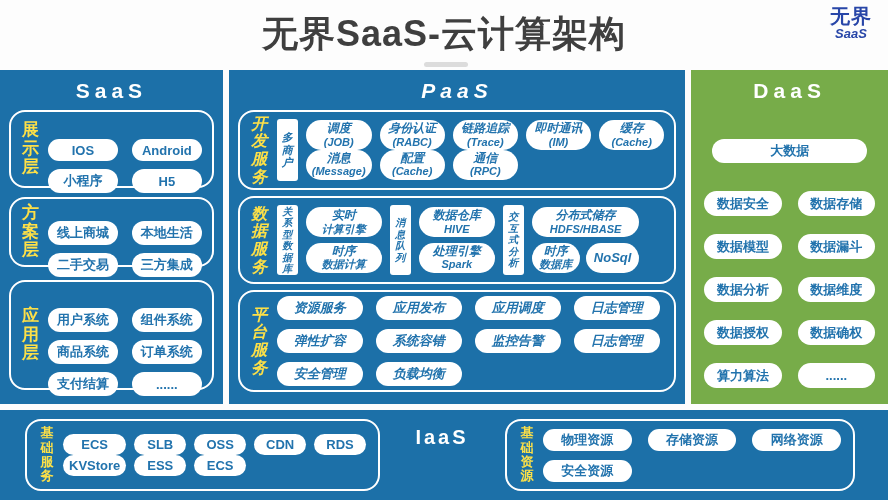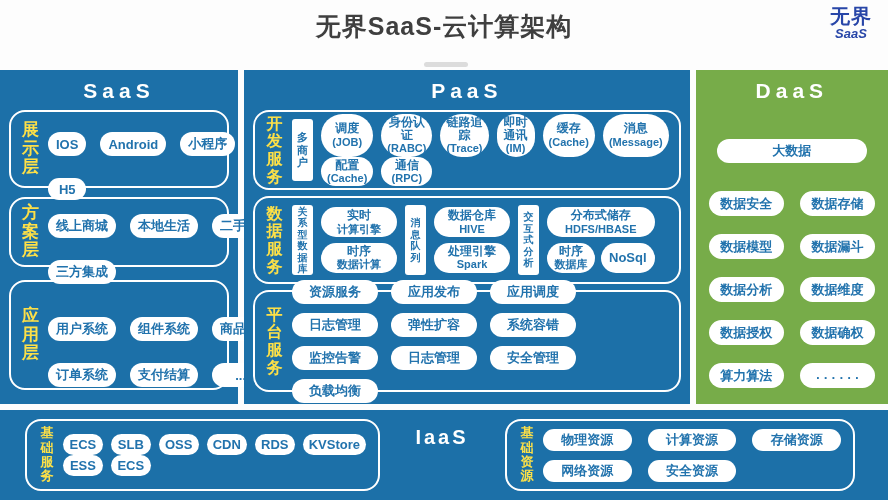--- a/index.html
+++ b/index.html
@@ -4,33 +4,33 @@
 <style>
   :root{
     --blue:#1C70A8; --green:#77AC49; --pilltext:#2273AD;
     --title:#3F3F3F; --logo:#2846A8; --divider:#DCDCDC; --bg:#FDFDFD;
   }
   *{box-sizing:border-box; margin:0; padding:0;}
   html,body{width:888px;height:500px;overflow:hidden;}
   body{background:var(--bg); font-family:"Liberation Sans","DejaVu Sans",sans-serif; position:relative;}
 
   .title{position:absolute; top:10px; left:0; width:100%; text-align:center;
-         font-size:25px; font-weight:bold; color:var(--title); letter-spacing:1px;}
+         font-size:36px; font-weight:bold; color:var(--title); letter-spacing:1px;}
   .logo{position:absolute; top:6px; right:16px; text-align:center; color:var(--logo); line-height:1;}
   .logo-cn{font-size:20px; font-weight:bold; letter-spacing:1px;}
   .logo-en{font-size:13px; font-weight:bold; font-style:italic; margin-top:1px;}
   .divider{position:absolute; top:62px; left:424px; width:44px; height:5px;
            background:var(--divider); border-radius:3px;}
 
   .cols{position:absolute; top:70px; left:0; width:888px; height:334px; display:flex; gap:6px;}
   .col{height:334px; display:flex; flex-direction:column; padding:0 9px 8px;}
   .col.blue{background:var(--blue);}
   .col.green{background:var(--green);}
   .col-saas{width:238px;}
-  .col-paas{width:489px;}
+  .col-paas{width:489px;font-style:italic;}
   .col-daas{width:210px;}
   .col-title{color:#fff; font-weight:bold; font-size:21px; letter-spacing:5px; text-align:center; padding:9px 0 7px;}
 
   .layer{border:2px solid #fff; border-radius:16px; display:flex; align-items:center;
          gap:8px; padding:5px 10px; margin-bottom:9px; flex:none;}
   .h78{height:78px;} .h72{height:70px; margin-bottom:13px;} .h110{height:110px;}
   .h80{height:80px; margin-bottom:6px;} .h88{height:88px; margin-bottom:6px;} .h102{height:102px;}
 
   .vlabel{color:#fde047; font-weight:bold; width:19px; font-size:17px; line-height:1.1;
           text-align:center; word-break:break-all; flex:none;}
@@ -41,35 +41,35 @@
         align-items:center; justify-content:center; white-space:nowrap; min-height:22px;}
   .pill2{flex-direction:column; white-space:normal; line-height:1.12; font-size:12px; padding:2px 6px;}
   .pill2 .sub{font-size:11px;}
 
   .vpill{background:#fff; color:var(--pilltext); border-radius:3px; width:21px; flex:none;
          align-self:stretch; margin:2px 0; display:flex; align-items:center; justify-content:center;
          font-weight:bold; font-size:11px; line-height:1.15; text-align:center;
          word-break:break-all; padding:3px 1px;}
   .vpill.s10{font-size:10px;}
 
-  .grid2{display:grid; grid-template-columns:repeat(3,1fr); gap:22px 14px; flex:1; align-content:center;margin-top:34px;}
-  .grid4{display:grid; grid-template-columns:repeat(6,1fr); gap:0 8px; flex:1; align-content:center;}
+  .grid2{display:grid; grid-template-columns:repeat(2,1fr); gap:8px 14px; flex:1; align-content:center;margin-top:34px;}
+  .grid4{display:grid; grid-template-columns:repeat(5,1fr); gap:0 8px; flex:1; align-content:center;}
   .gridflow{display:flex; flex-wrap:wrap; gap:9px 13px; flex:1; align-content:center;}
   .gridflow .pill{flex:0 0 86px;}
 
   .stack{display:flex; flex-direction:column; gap:6px; justify-content:center;}
   .stack .pill2{min-width:76px;}
   .wide-top{min-width:136px;}
   .minirow{display:flex; gap:6px;}
   .minirow .pill2{min-width:64px; flex:1;}
   .minirow .pill{min-width:48px;}
 
   .daas-big{margin:29px 12px 0; height:24px;}
   .daas-grid{display:grid; grid-template-columns:repeat(2,1fr); gap:18px 16px; margin:28px 4px 0;}
-  .daas-grid .pill{height:25px;font-family:Liberation Mono, monospace;}
+  .daas-grid .pill{height:25px;}
 
   .iaas{position:absolute; top:410px; left:0; width:888px; height:90px; background:var(--blue);}
   .iaas-title{position:absolute; left:400px; top:16px; width:84px; text-align:center;
               color:#fff; font-weight:bold; font-size:20px; letter-spacing:3px;}
   .iaas-box{position:absolute; top:9px; height:72px; border:2px solid #fff; border-radius:16px;
             display:flex; align-items:center; gap:8px; padding:4px 12px;}
   .iaas-box.left{left:25px; width:355px;}
   .iaas-box.right{left:505px; width:350px;}
   .grid4 .pill, .grid3 .pill{min-height:21px; padding:2px 6px;}
   .grid3{display:grid; grid-template-columns:repeat(3,1fr); gap:9px 16px; flex:1; align-content:center;}
@@ -246,19 +246,18 @@
         <span class="pill">RDS</span>
         <span class="pill">KVStore</span>
         <span class="pill">ESS</span>
         <span class="pill">ECS</span>
       </div>
   </div>
   <div class="iaas-box right">
     <div class="vlabel s13">基础资源</div>
     <div class="grid3">
         <span class="pill">物理资源</span>
-        <span class="pill">计算资源</span>
         <span class="pill">存储资源</span>
         <span class="pill">网络资源</span>
         <span class="pill">安全资源</span>
       </div>
   </div>
 </div>
 
 </body></html>

